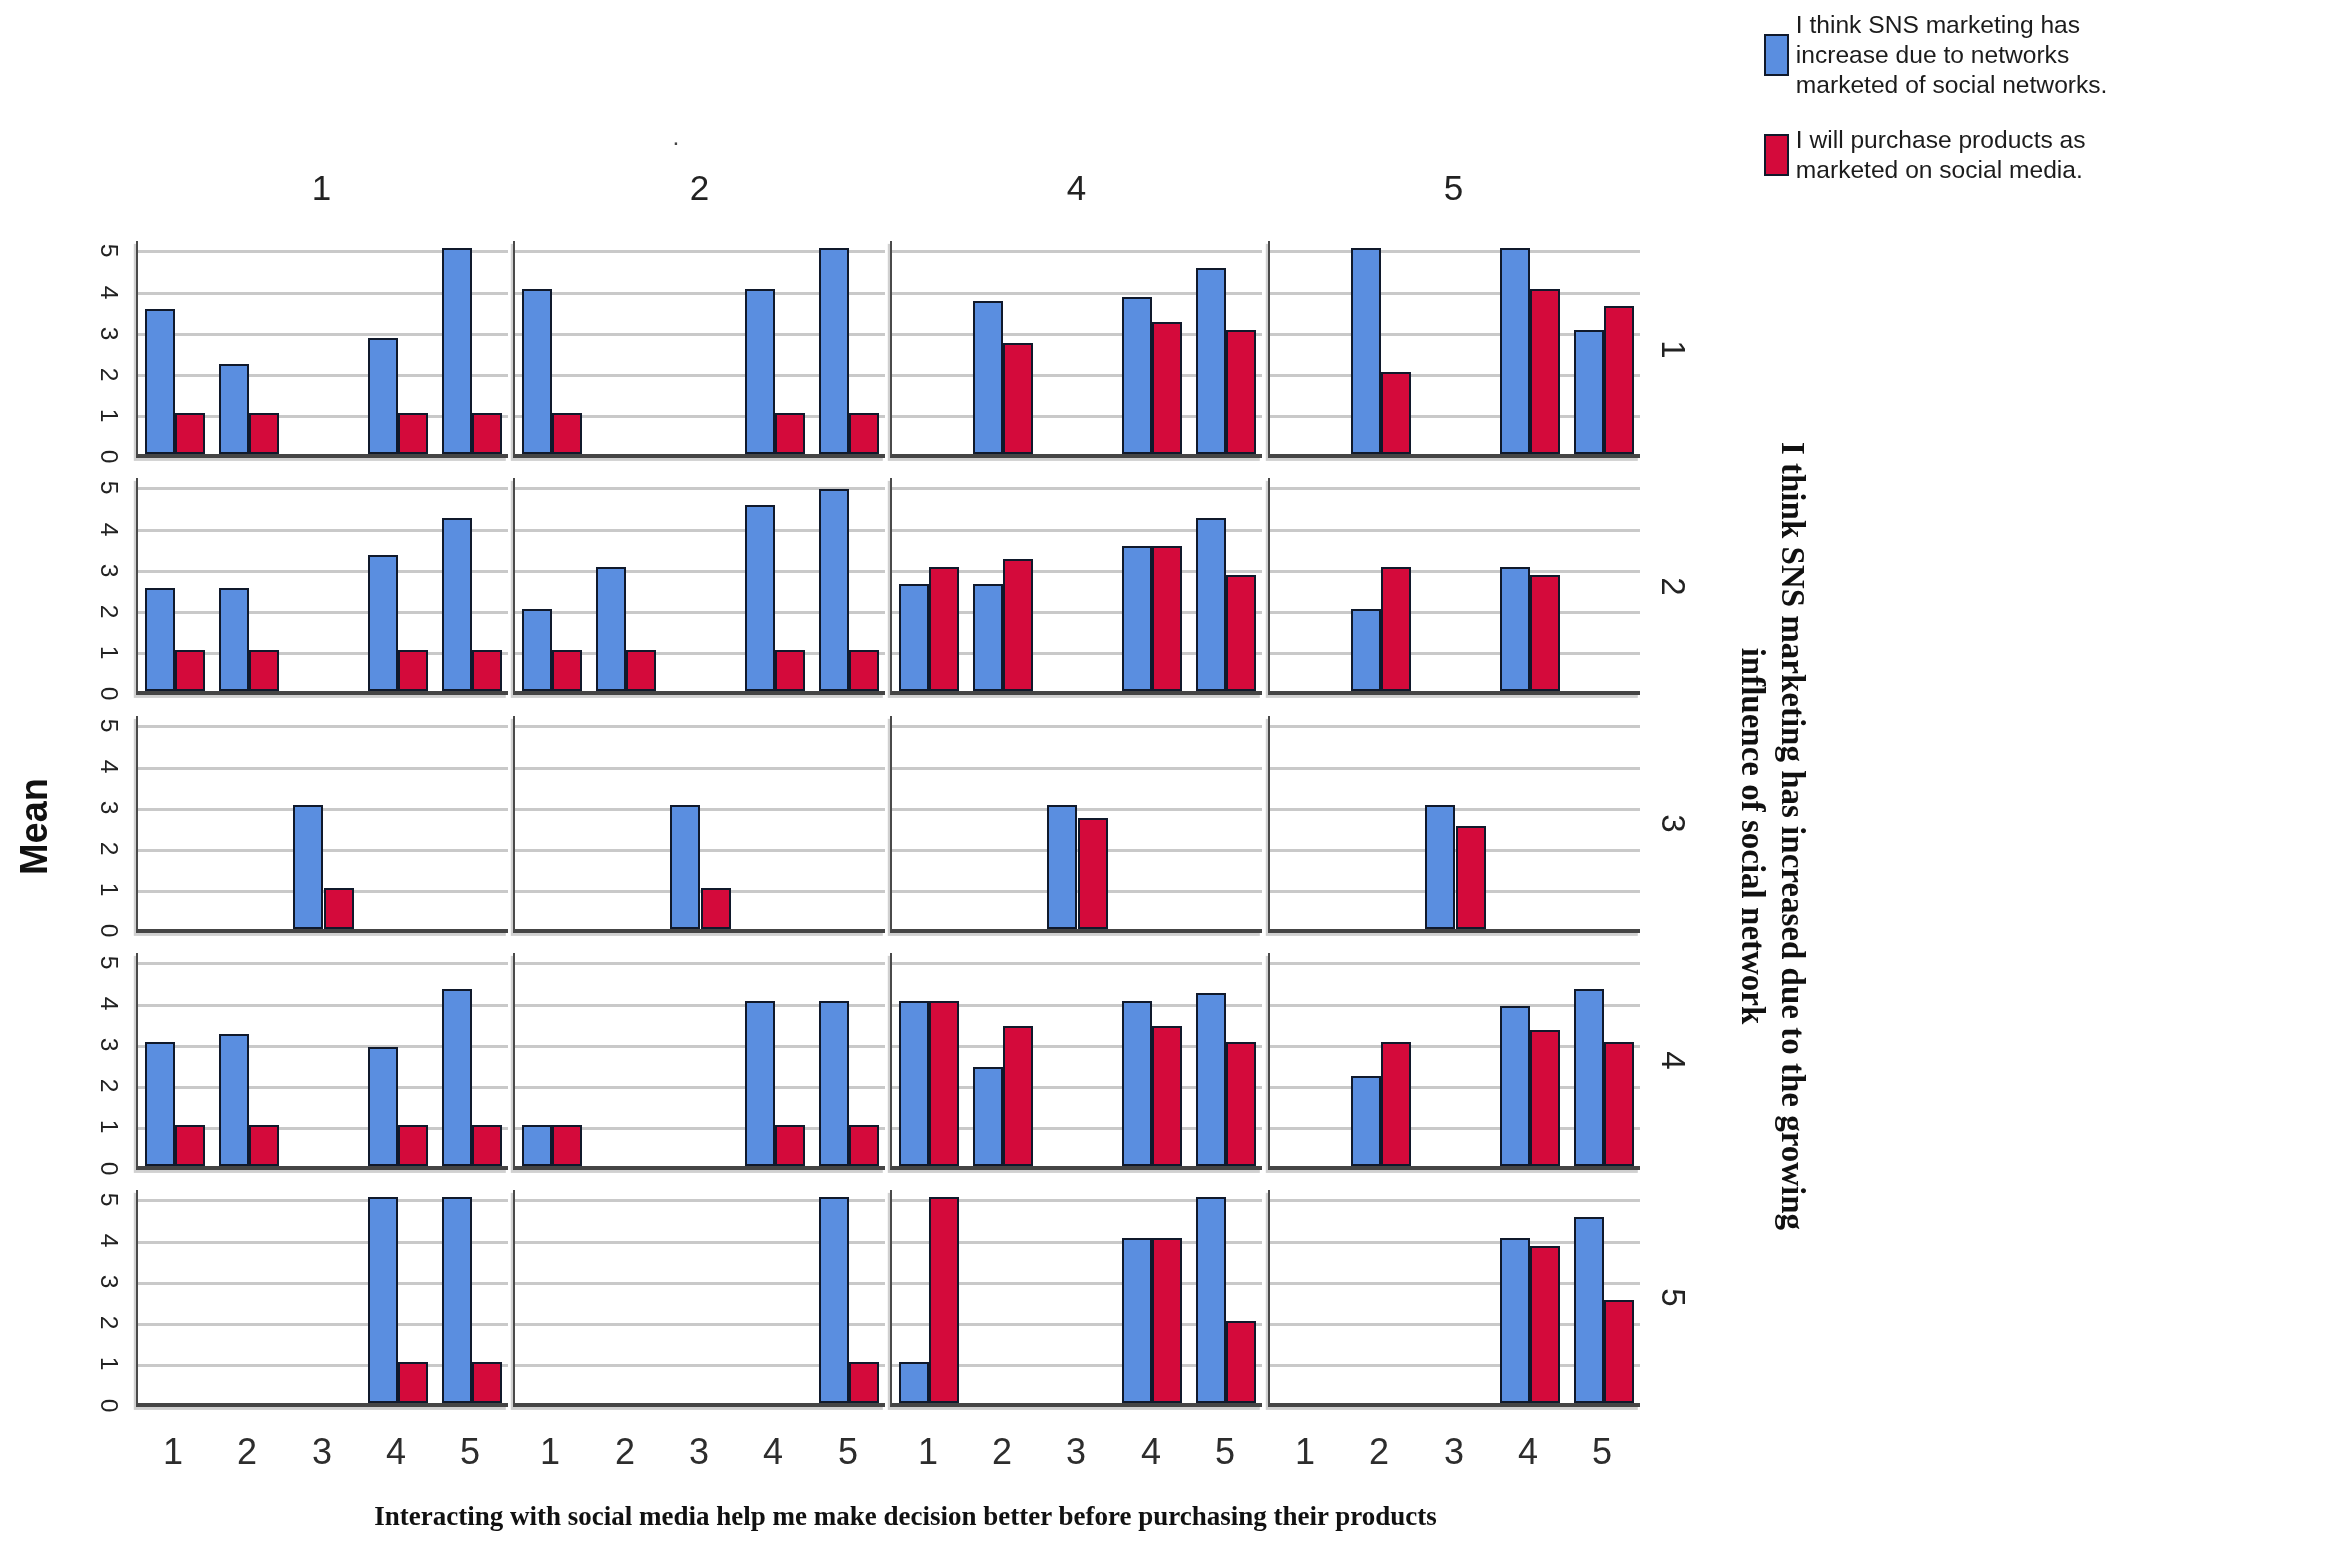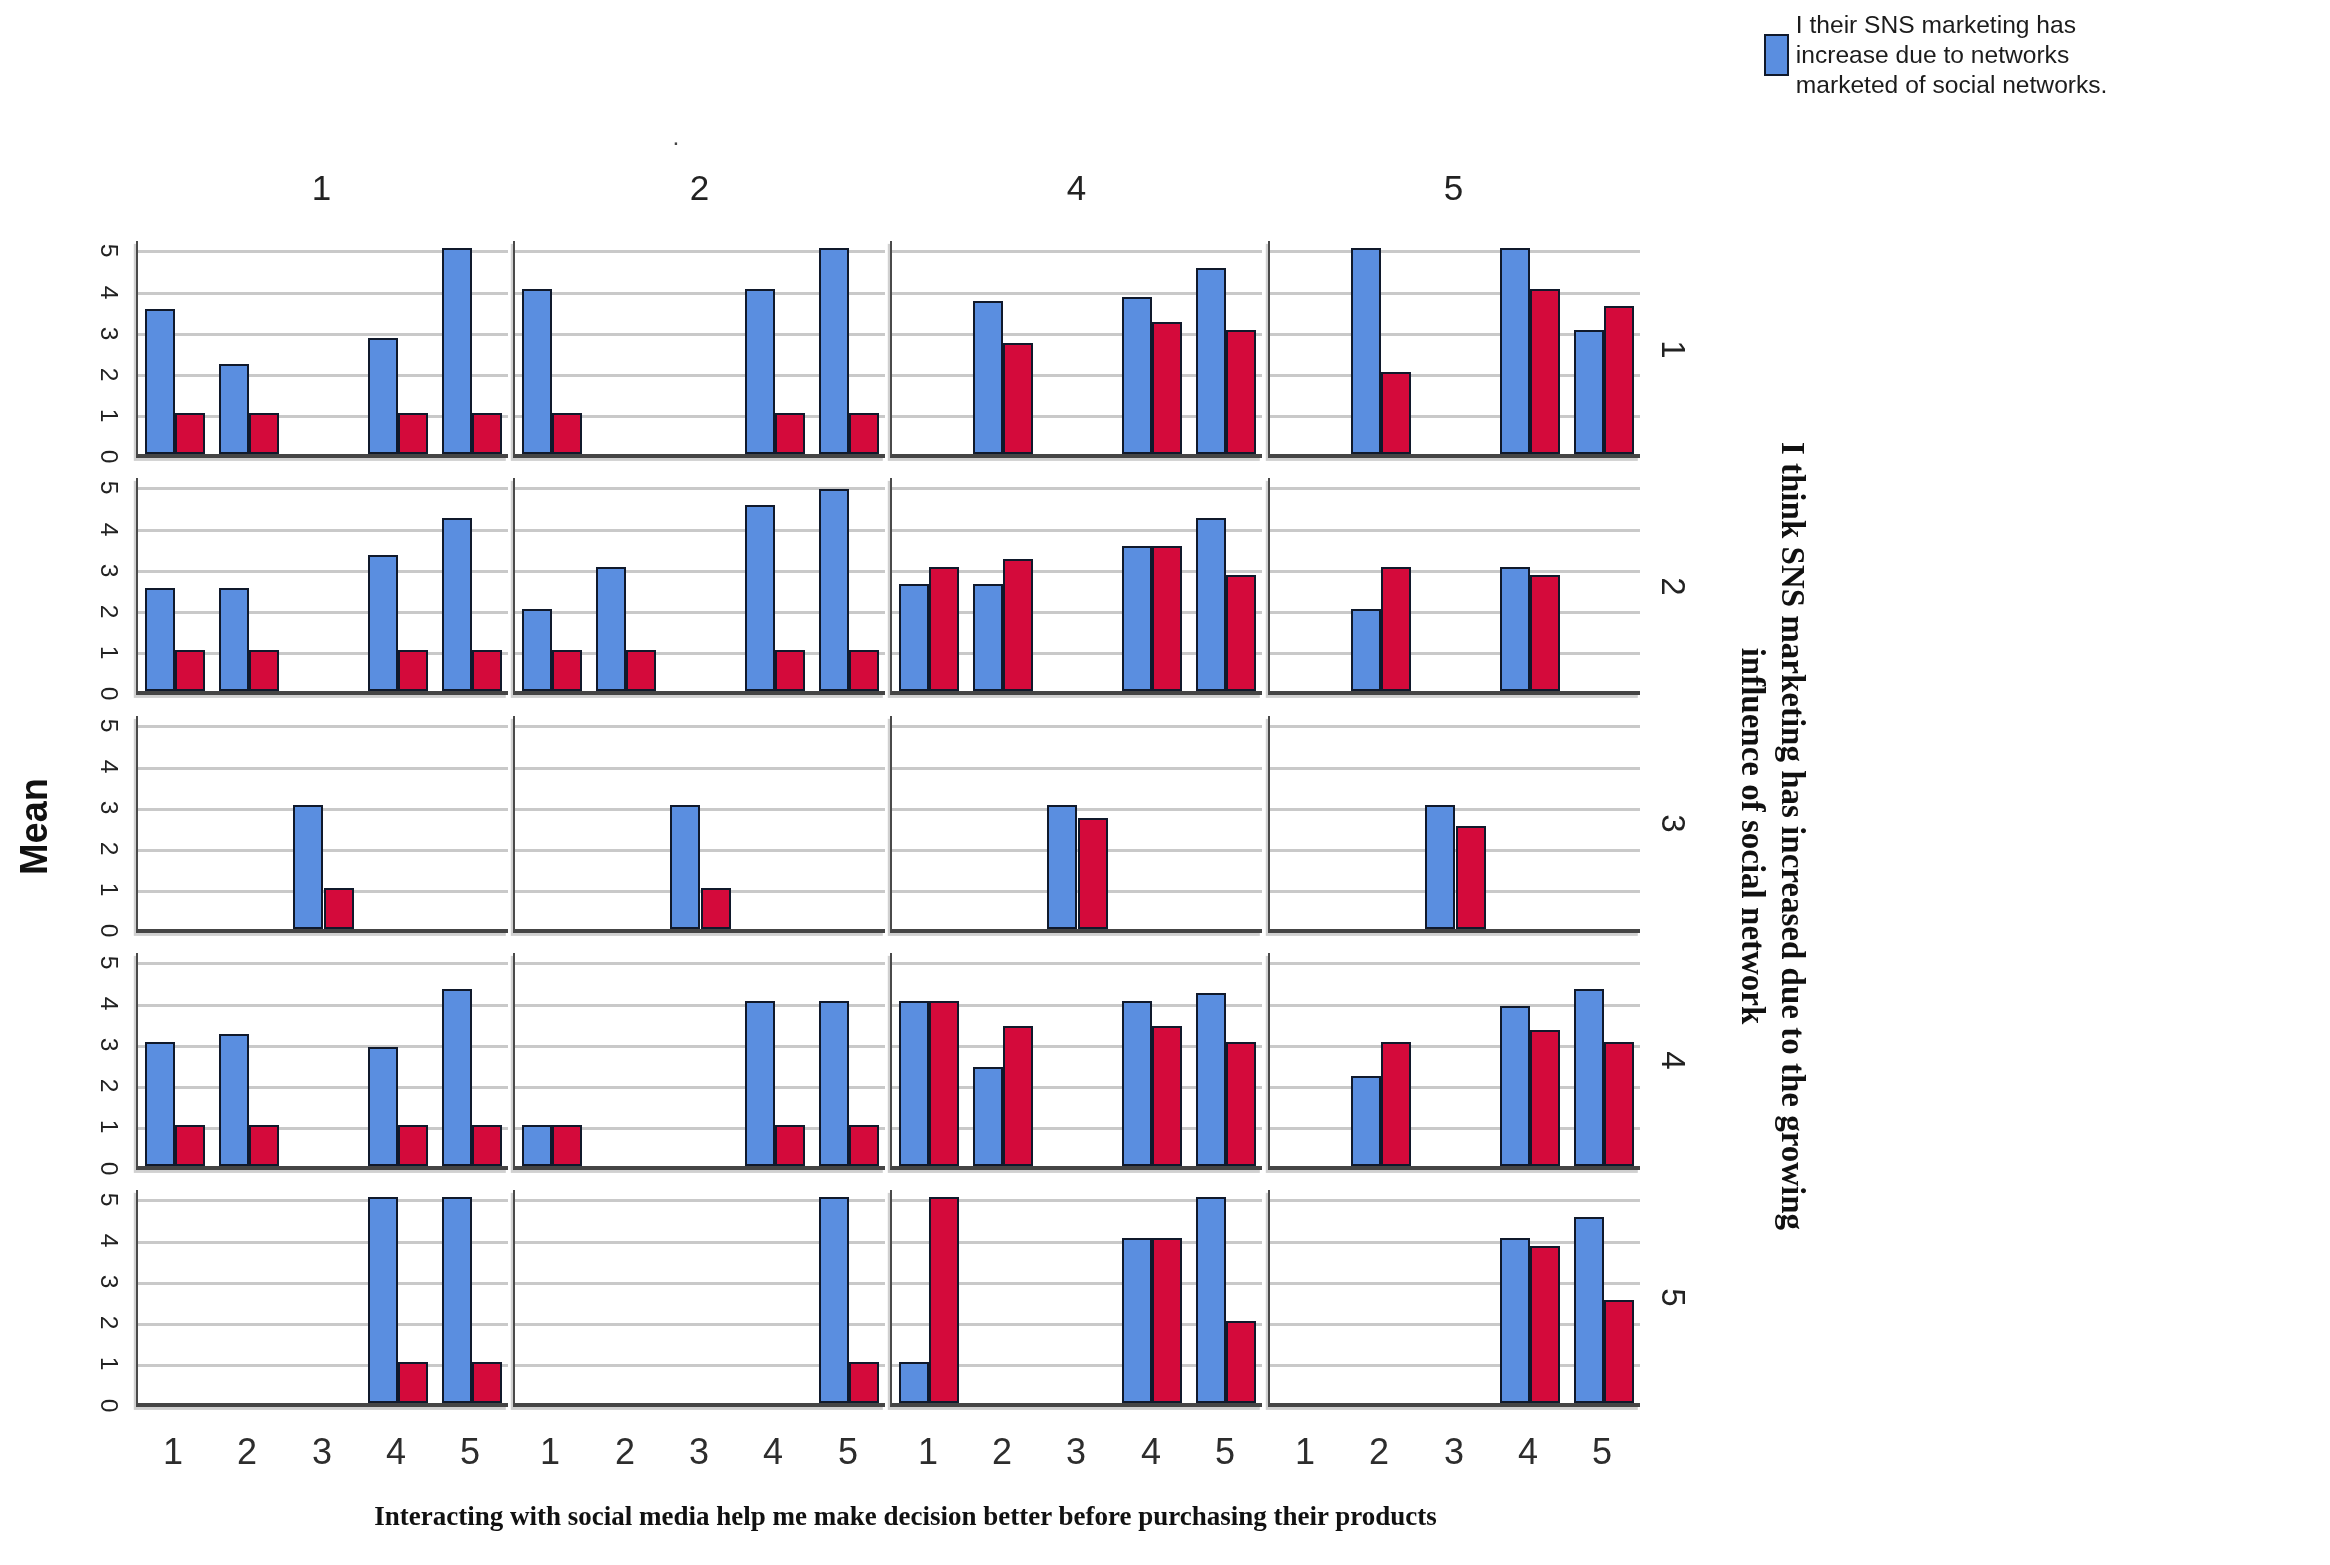--- a/index.html
+++ b/index.html
@@ -59,23 +59,30 @@
 <body>
 
 <div id="stage">
 
   <div id="subtitle-mark">.</div>
 
   <div id="legend">
     <div class="legend-item">
       <div class="legend-swatch" style="background:#5A8EE0;"></div>
       <div class="legend-lines">
-        <div>I their SNS marketing has</div>
+        <div>I think SNS marketing has</div>
         <div>increase due to networks</div>
         <div>marketed of social networks.</div>
+      </div>
+    </div>
+    <div class="legend-item">
+      <div class="legend-swatch" style="background:#D40A3B;"></div>
+      <div class="legend-lines">
+        <div>I will purchase products as</div>
+        <div>marketed on social media.</div>
       </div>
     </div>
   </div>
 
   <div id="mean-label">Mean</div>
 
   <div id="right-axis-label" class="serif">
     <div>I think SNS marketing has increased due to the growing</div>
     <div>influence of social network</div>
   </div>

